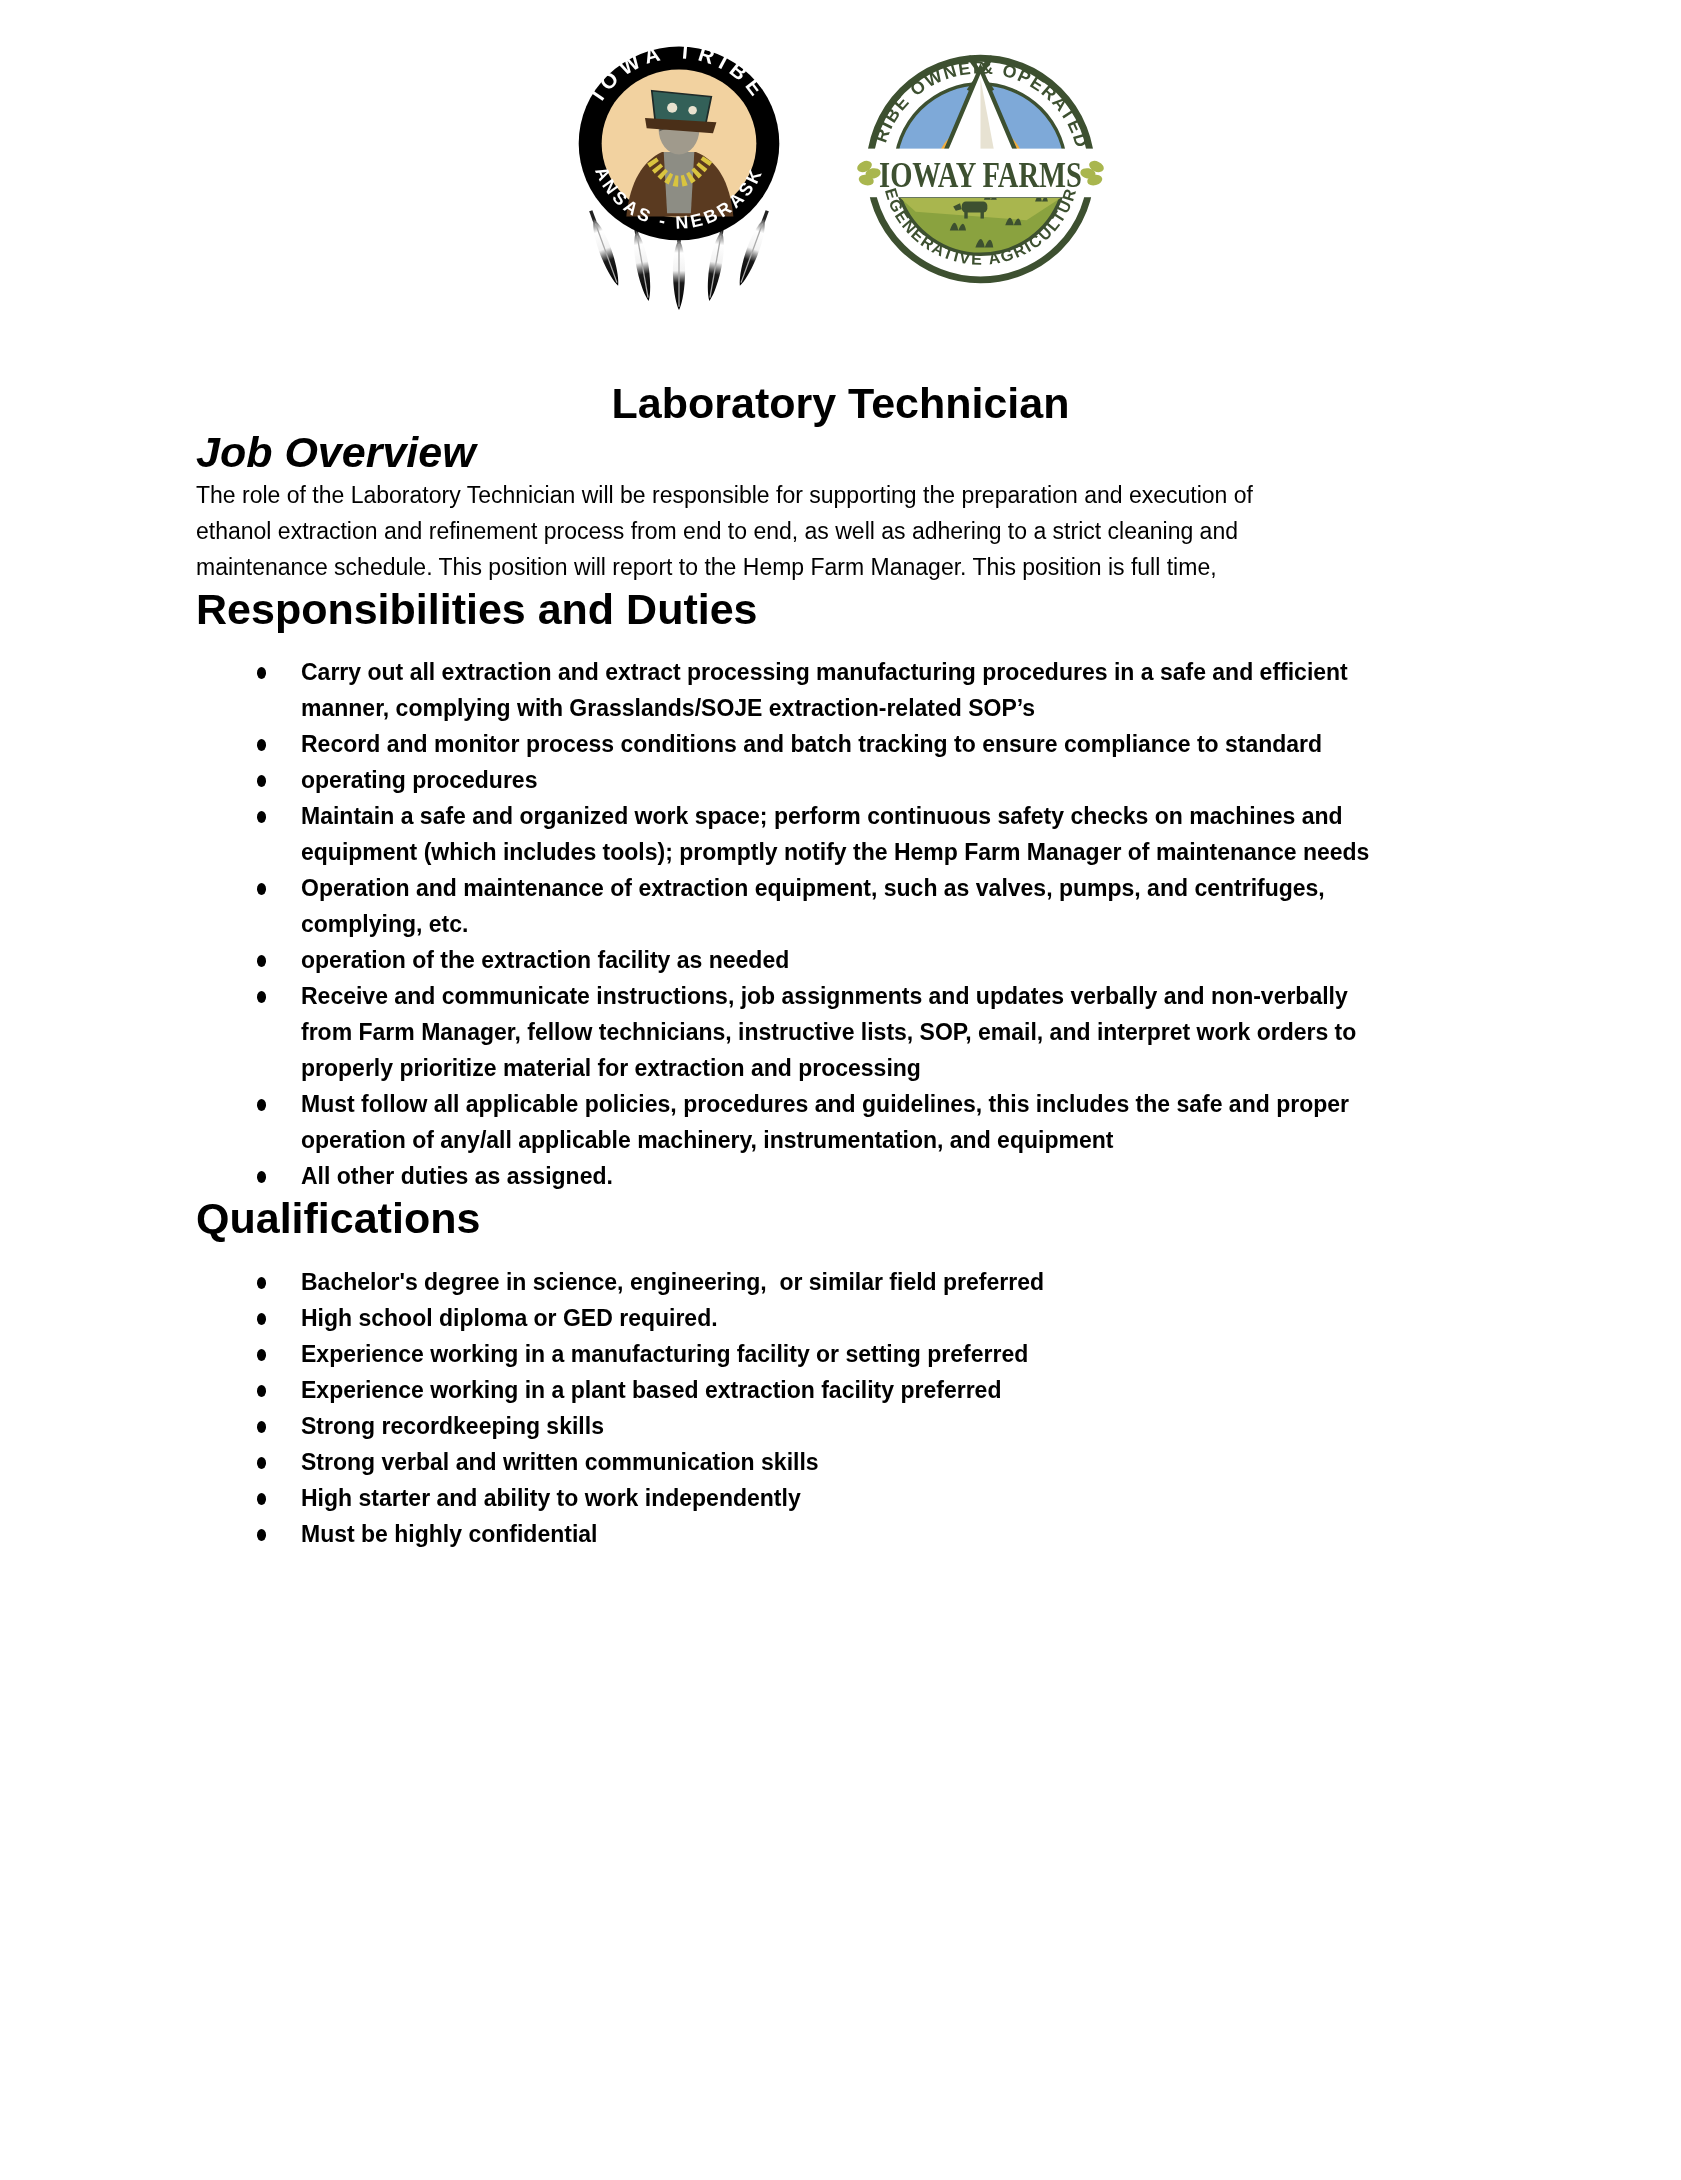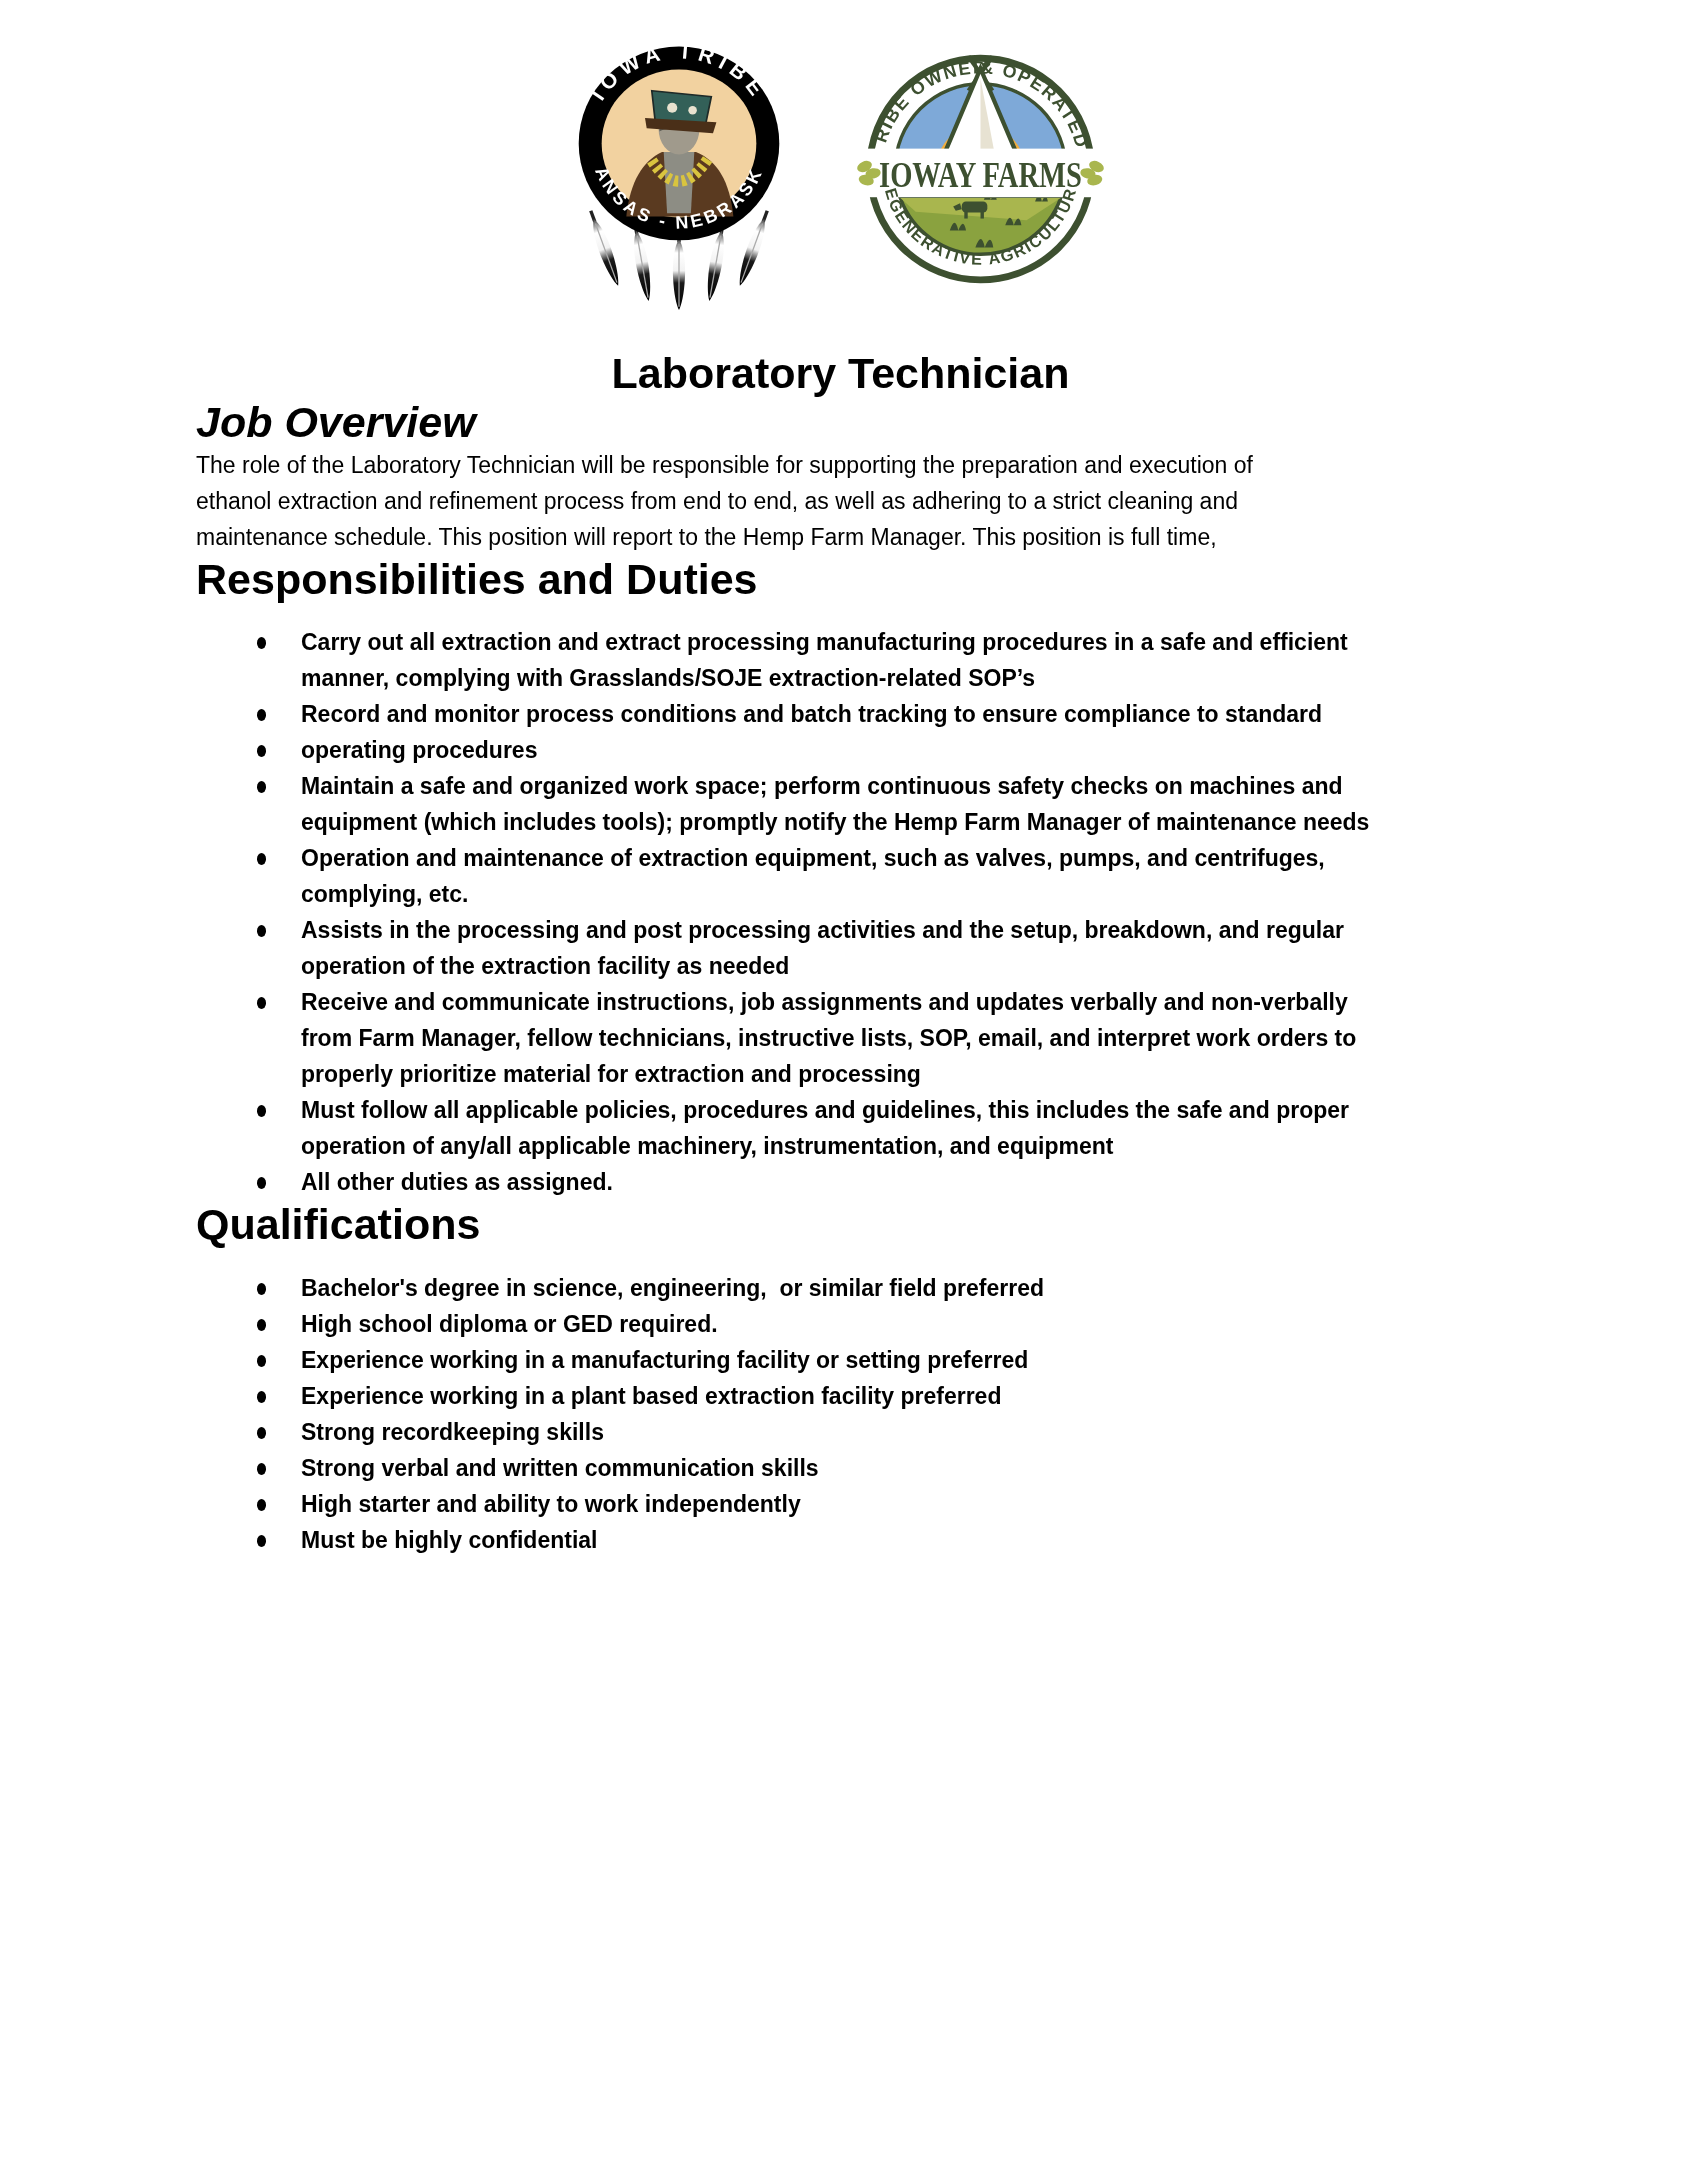--- a/index.html
+++ b/index.html
@@ -14,21 +14,21 @@
 
   
   .logos {
     display:flex; justify-content:center; align-items:flex-start;
     gap:75px; padding-top:43px;
   }
   .logo-right-wrap { margin-top:10.2px; }
 
   
   .doc-title {
-    margin-top:32px;
+    margin-top:62px;
     font-size:43px; font-weight:bold; line-height:49px;
     text-align:center;
   }
 
   
   .content { padding:0 196px; }
   h2.sec-h {
     font-size:43px; font-weight:bold; line-height:49px;
     margin:0;
   }
@@ -214,21 +214,20 @@
           </li>
           <li>
             <div class="bl">Maintain a safe and organized work space; perform continuous safety checks on machines and</div>
             <div class="bl">equipment (which includes tools); promptly notify the Hemp Farm Manager of maintenance needs</div>
           </li>
           <li>
             <div class="bl">Operation and maintenance of extraction equipment, such as valves, pumps, and centrifuges,</div>
             <div class="bl">complying, etc.</div>
           </li>
           <li>
-            <div class="bl">Assists in the processing and post processing activities and the setup, breakdown, and regular</div>
             <div class="bl">operation of the extraction facility as needed</div>
           </li>
           <li>
             <div class="bl">Receive and communicate instructions, job assignments and updates verbally and non-verbally</div>
             <div class="bl">from Farm Manager, fellow technicians, instructive lists, SOP, email, and interpret work orders to</div>
             <div class="bl">properly prioritize material for extraction and processing</div>
           </li>
           <li>
             <div class="bl">Must follow all applicable policies, procedures and guidelines, this includes the safe and proper</div>
             <div class="bl">operation of any/all applicable machinery, instrumentation, and equipment</div>

